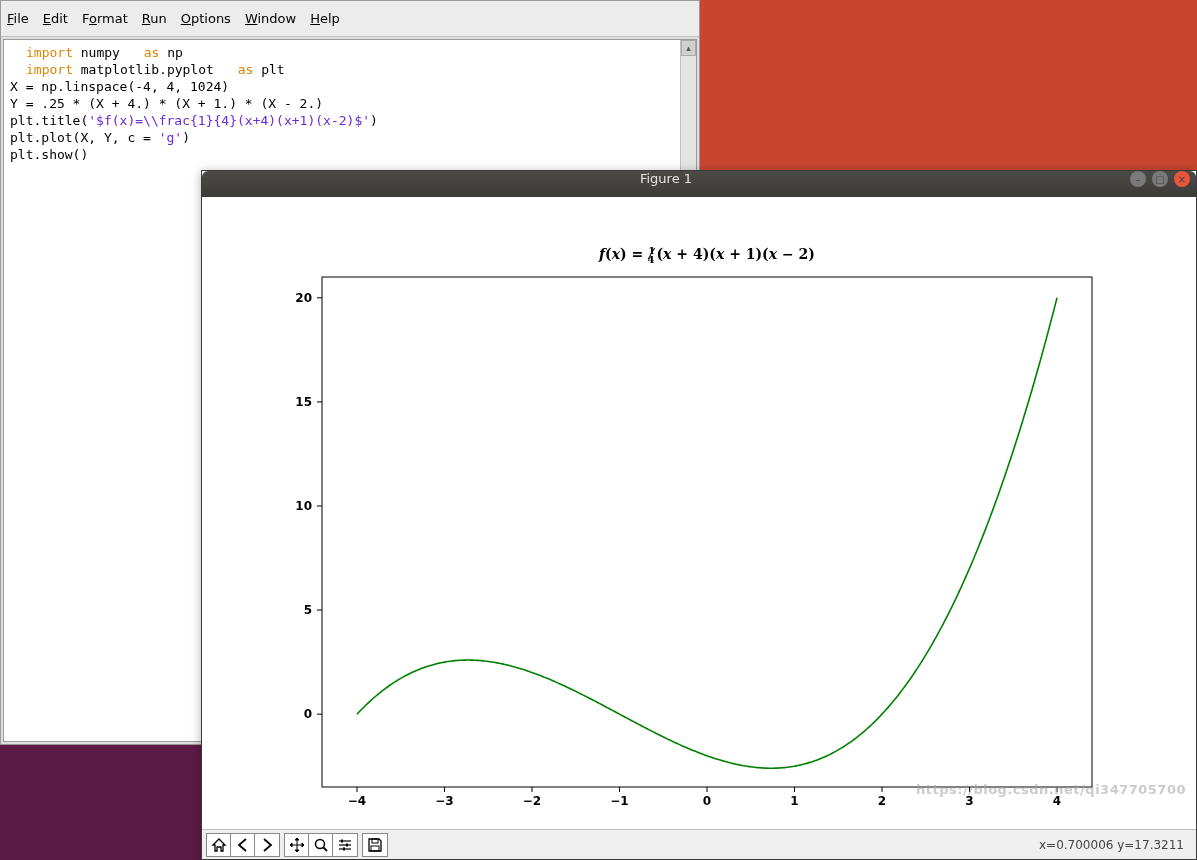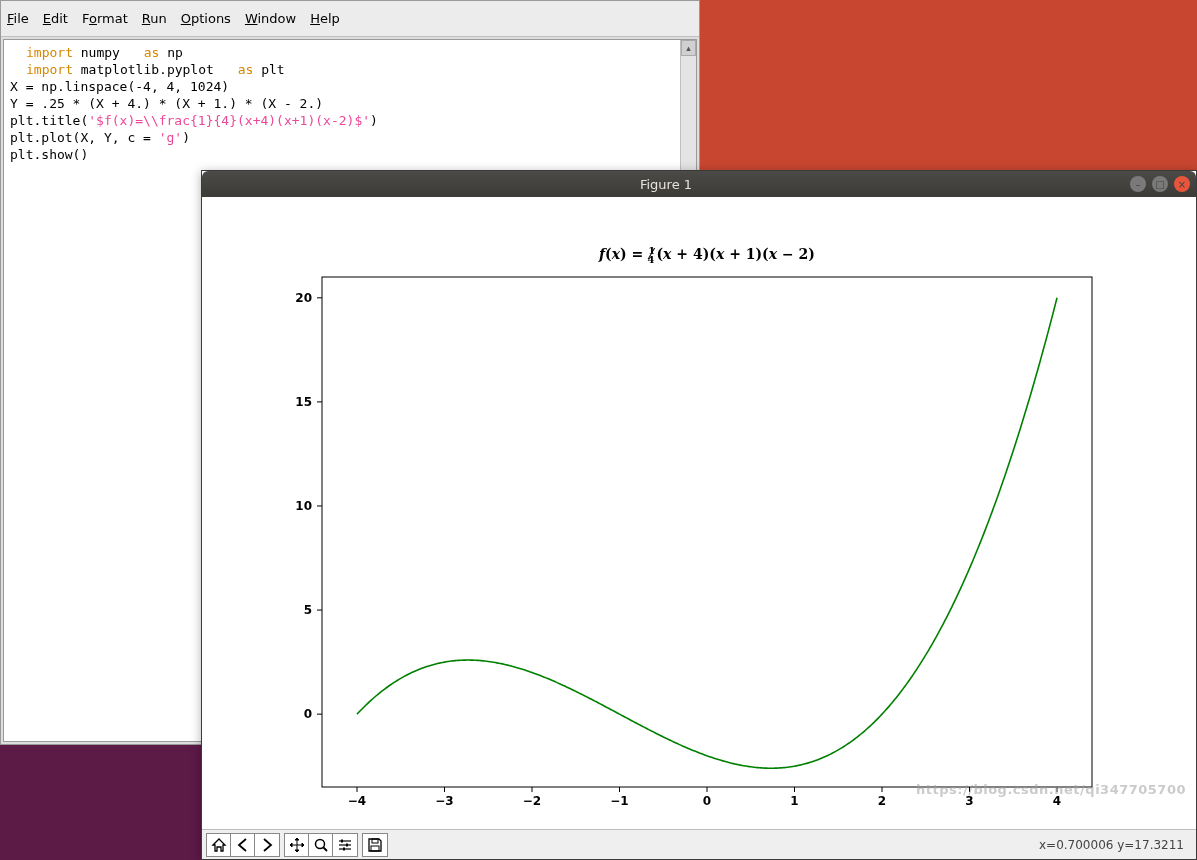--- a/index.html
+++ b/index.html
@@ -48,21 +48,21 @@
     flex: 1;
     padding: 4px 6px;
     font-family: "DejaVu Sans Mono", monospace;
     font-size: 13px;
     line-height: 17px;
     white-space: pre;
     color: #000;
     overflow: hidden;
   }
   .tok-kw { color: #d78700; margin-left: 16px; }
-  .tok-str { color: #ec4899; }
+  .tok-str { color: #6d28d9; }
   .scrollbar {
     width: 16px;
     background: #e4e4e4;
     position: relative;
     border-left: 1px solid #c0c0c0;
   }
   .scrollbar .arrow {
     height: 16px;
     background: #d0d0d0;
     border: 1px solid #aaa;
@@ -99,21 +99,20 @@
     border: 1px solid #3a3a3a;
     display: flex;
     flex-direction: column;
     box-shadow: 0 2px 10px rgba(0,0,0,0.3);
   }
   .titlebar {
     height: 26px;
     background: linear-gradient(#4c4a46, #3d3b37);
     color: #e6e3dd;
     display: flex;
-    align-items: center;
     font-size: 13px;
     padding: 0 6px;
     border-top-left-radius: 6px;
     border-top-right-radius: 6px;
   }
   .titlebar .title {
     flex: 1;
     text-align: center;
   }
   .titlebar .wbutton {

